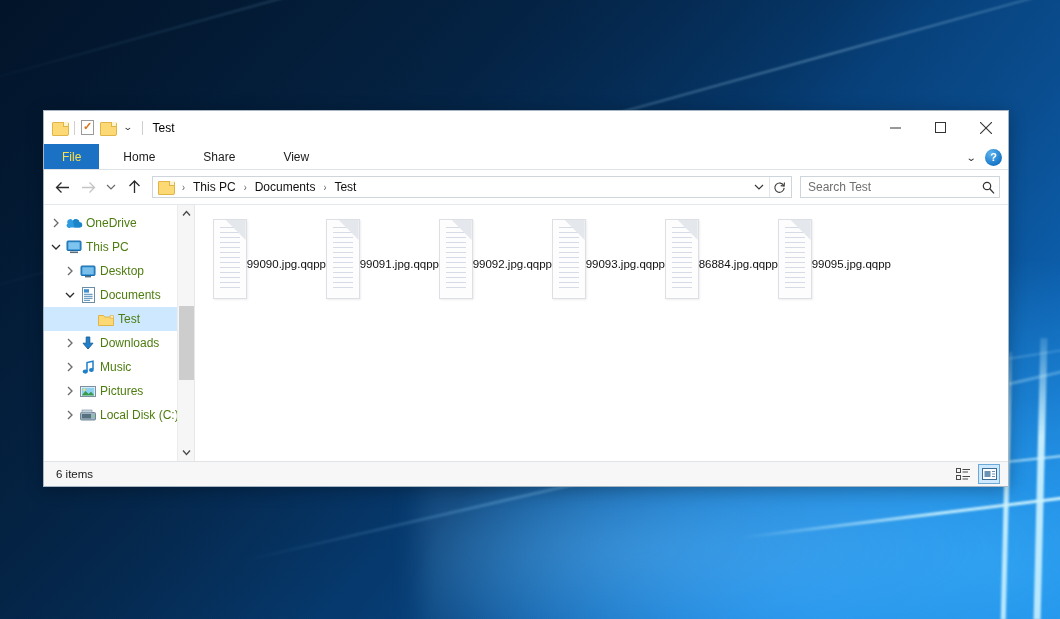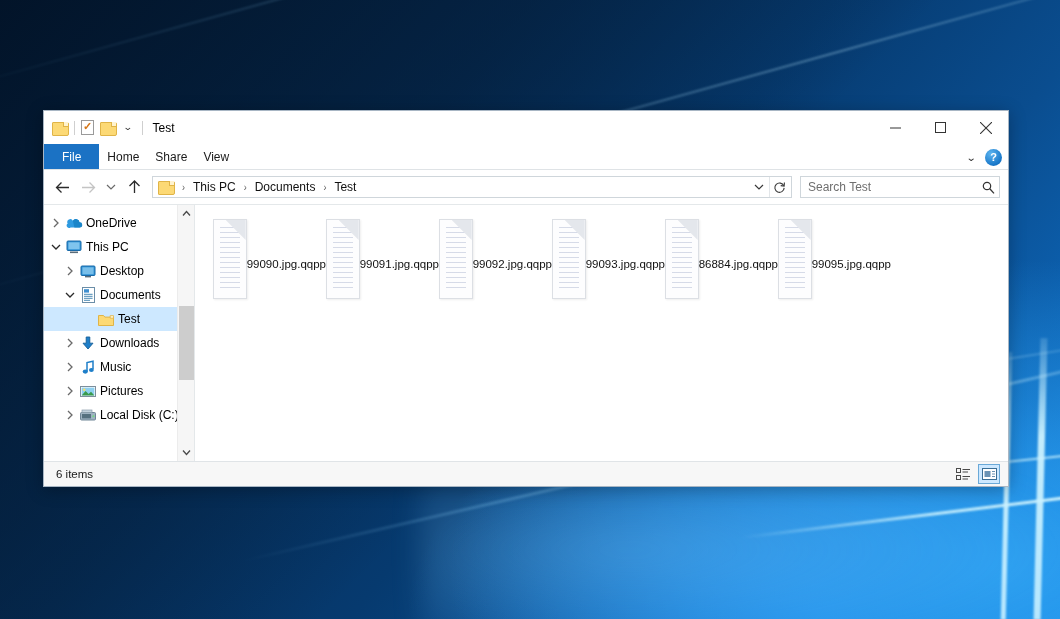--- a/index.html
+++ b/index.html
@@ -130,25 +130,25 @@
 
   
   .tabbar {
     height: 26px; min-height: 26px;
     background: #ffffff;
     border-bottom: 1px solid #dfe3e6;
     display: flex; align-items: stretch;
     position: relative;
   }
   .tab {
-    padding: 0 8px; display: flex; align-items: center;
+    padding: 0 24px; display: flex; align-items: center;
     font-size: 12px; color: #1a1a1a;
   }
   .tab.file {
-    background: #1b72c4; color: #ffffff; padding: 0 18px;
+    background: #1b72c4; color: #fde047; padding: 0 18px;
   }
   .tabbar-right {
     position: absolute; right: 6px; top: 0; height: 26px;
     display: flex; align-items: center; gap: 10px;
   }
   .chev-ribbon { font-size: 10px; color: #333; transform: scaleX(1.3); }
   .help-btn {
     width: 17px; height: 17px; border-radius: 50%;
     background: radial-gradient(circle at 35% 28%, #5cb4ef 0%, #1877c9 70%, #0f5fa8 100%);
     color: #fff; font-size: 11px; font-weight: bold;
@@ -209,21 +209,21 @@
   }
   .sidebar {
     width: 150px; min-width: 150px;
     background: #fff;
     padding-top: 6px;
     position: relative;
     overflow: hidden;
   }
   .tree-item {
     height: 24px; display: flex; align-items: center;
-    padding-left: 4px; font-size: 12px; color: #000000;
+    padding-left: 4px; font-size: 12px; color: #4d7c0f;
     white-space: nowrap;
   }
   .tree-item.selected { background: #cde8ff; }
   .twisty {
     width: 16px; min-width: 16px; display: flex; align-items: center; justify-content: center;
     color: #5a5a5a; font-size: 9px;
   }
   .twisty.open { color: #1a1a1a; }
   .twisty.none { color: transparent; }
   .tree-ico {

